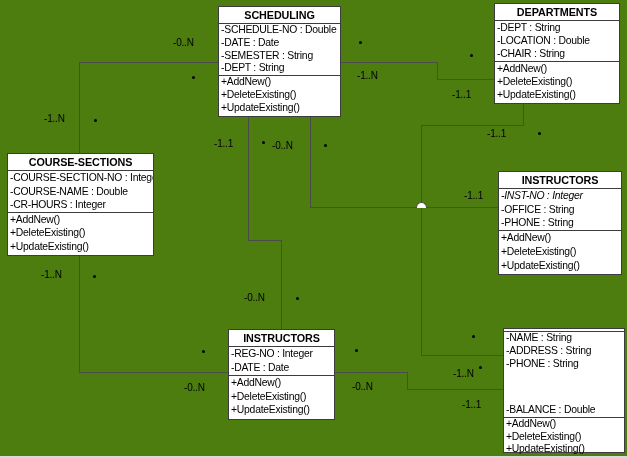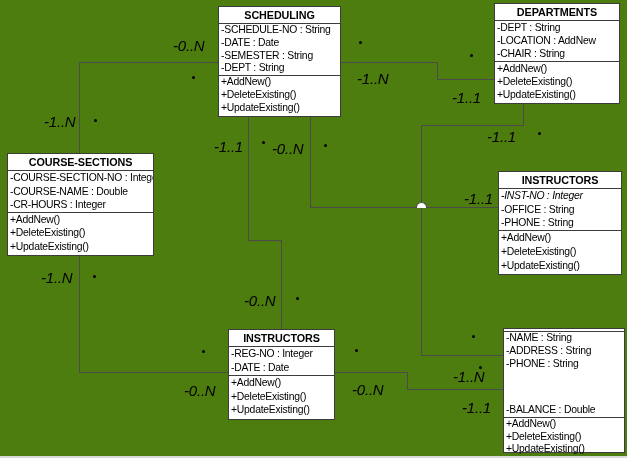--- a/index.html
+++ b/index.html
@@ -25,51 +25,51 @@
     font-size:10.4px;color:#000;padding-left:2px;white-space:nowrap;
     letter-spacing:-0.25px;
   }
   .seg{position:absolute;background:#4b4b4b;z-index:1;}
   .hop{
     position:absolute;box-sizing:border-box;background:#ffffff;
     border:1.2px solid #4b4b4b;border-bottom:none;
     border-radius:6px 6px 0 0;z-index:2;
   }
   .mult{
-    position:absolute;font-size:15px;color:#000;z-index:4;
-    letter-spacing:-0.2px;white-space:nowrap;font-style:italic;
+    position:absolute;font-size:10px;color:#000;z-index:4;
+    letter-spacing:-0.2px;white-space:nowrap;
   }
   .dot{
     position:absolute;width:3px;height:3px;border-radius:50%;
     background:#000;z-index:4;
   }
 </style>
 </head>
 <body>
 
 <div id="stage">
     <div class="entity" style="left: 218px; top: 6px; width: 123px; height: 111px;">
       <div class="title">SCHEDULING</div>
       <div class="section">
-        <div class="row" style="line-height: 12.7429px;">-SCHEDULE-NO : String</div>
+        <div class="row" style="line-height: 12.7429px;">-SCHEDULE-NO : Double</div>
         <div class="row" style="line-height: 12.7429px;">-DATE : Date</div>
         <div class="row" style="line-height: 12.7429px;">-SEMESTER : String</div>
         <div class="row" style="line-height: 12.7429px;">-DEPT : String</div>
       </div>
       <div class="section">
         <div class="row" style="line-height: 12.7429px;">+AddNew()</div>
         <div class="row" style="line-height: 12.7429px;">+DeleteExisting()</div>
         <div class="row" style="line-height: 12.7429px;">+UpdateExisting()</div>
       </div>
     </div>
     <div class="entity" style="left: 494px; top: 3px; width: 126px; height: 101px;">
       <div class="title">DEPARTMENTS</div>
       <div class="section">
         <div class="row" style="line-height: 13.2px;">-DEPT : String</div>
-        <div class="row" style="line-height: 13.2px;">-LOCATION : AddNew</div>
+        <div class="row" style="line-height: 13.2px;">-LOCATION : Double</div>
         <div class="row" style="line-height: 13.2px;">-CHAIR : String</div>
       </div>
       <div class="section">
         <div class="row" style="line-height: 13.2px;">+AddNew()</div>
         <div class="row" style="line-height: 13.2px;">+DeleteExisting()</div>
         <div class="row" style="line-height: 13.2px;">+UpdateExisting()</div>
       </div>
     </div>
     <div class="entity" style="left: 7px; top: 153px; width: 147px; height: 103px;">
       <div class="title">COURSE-SECTIONS</div>

